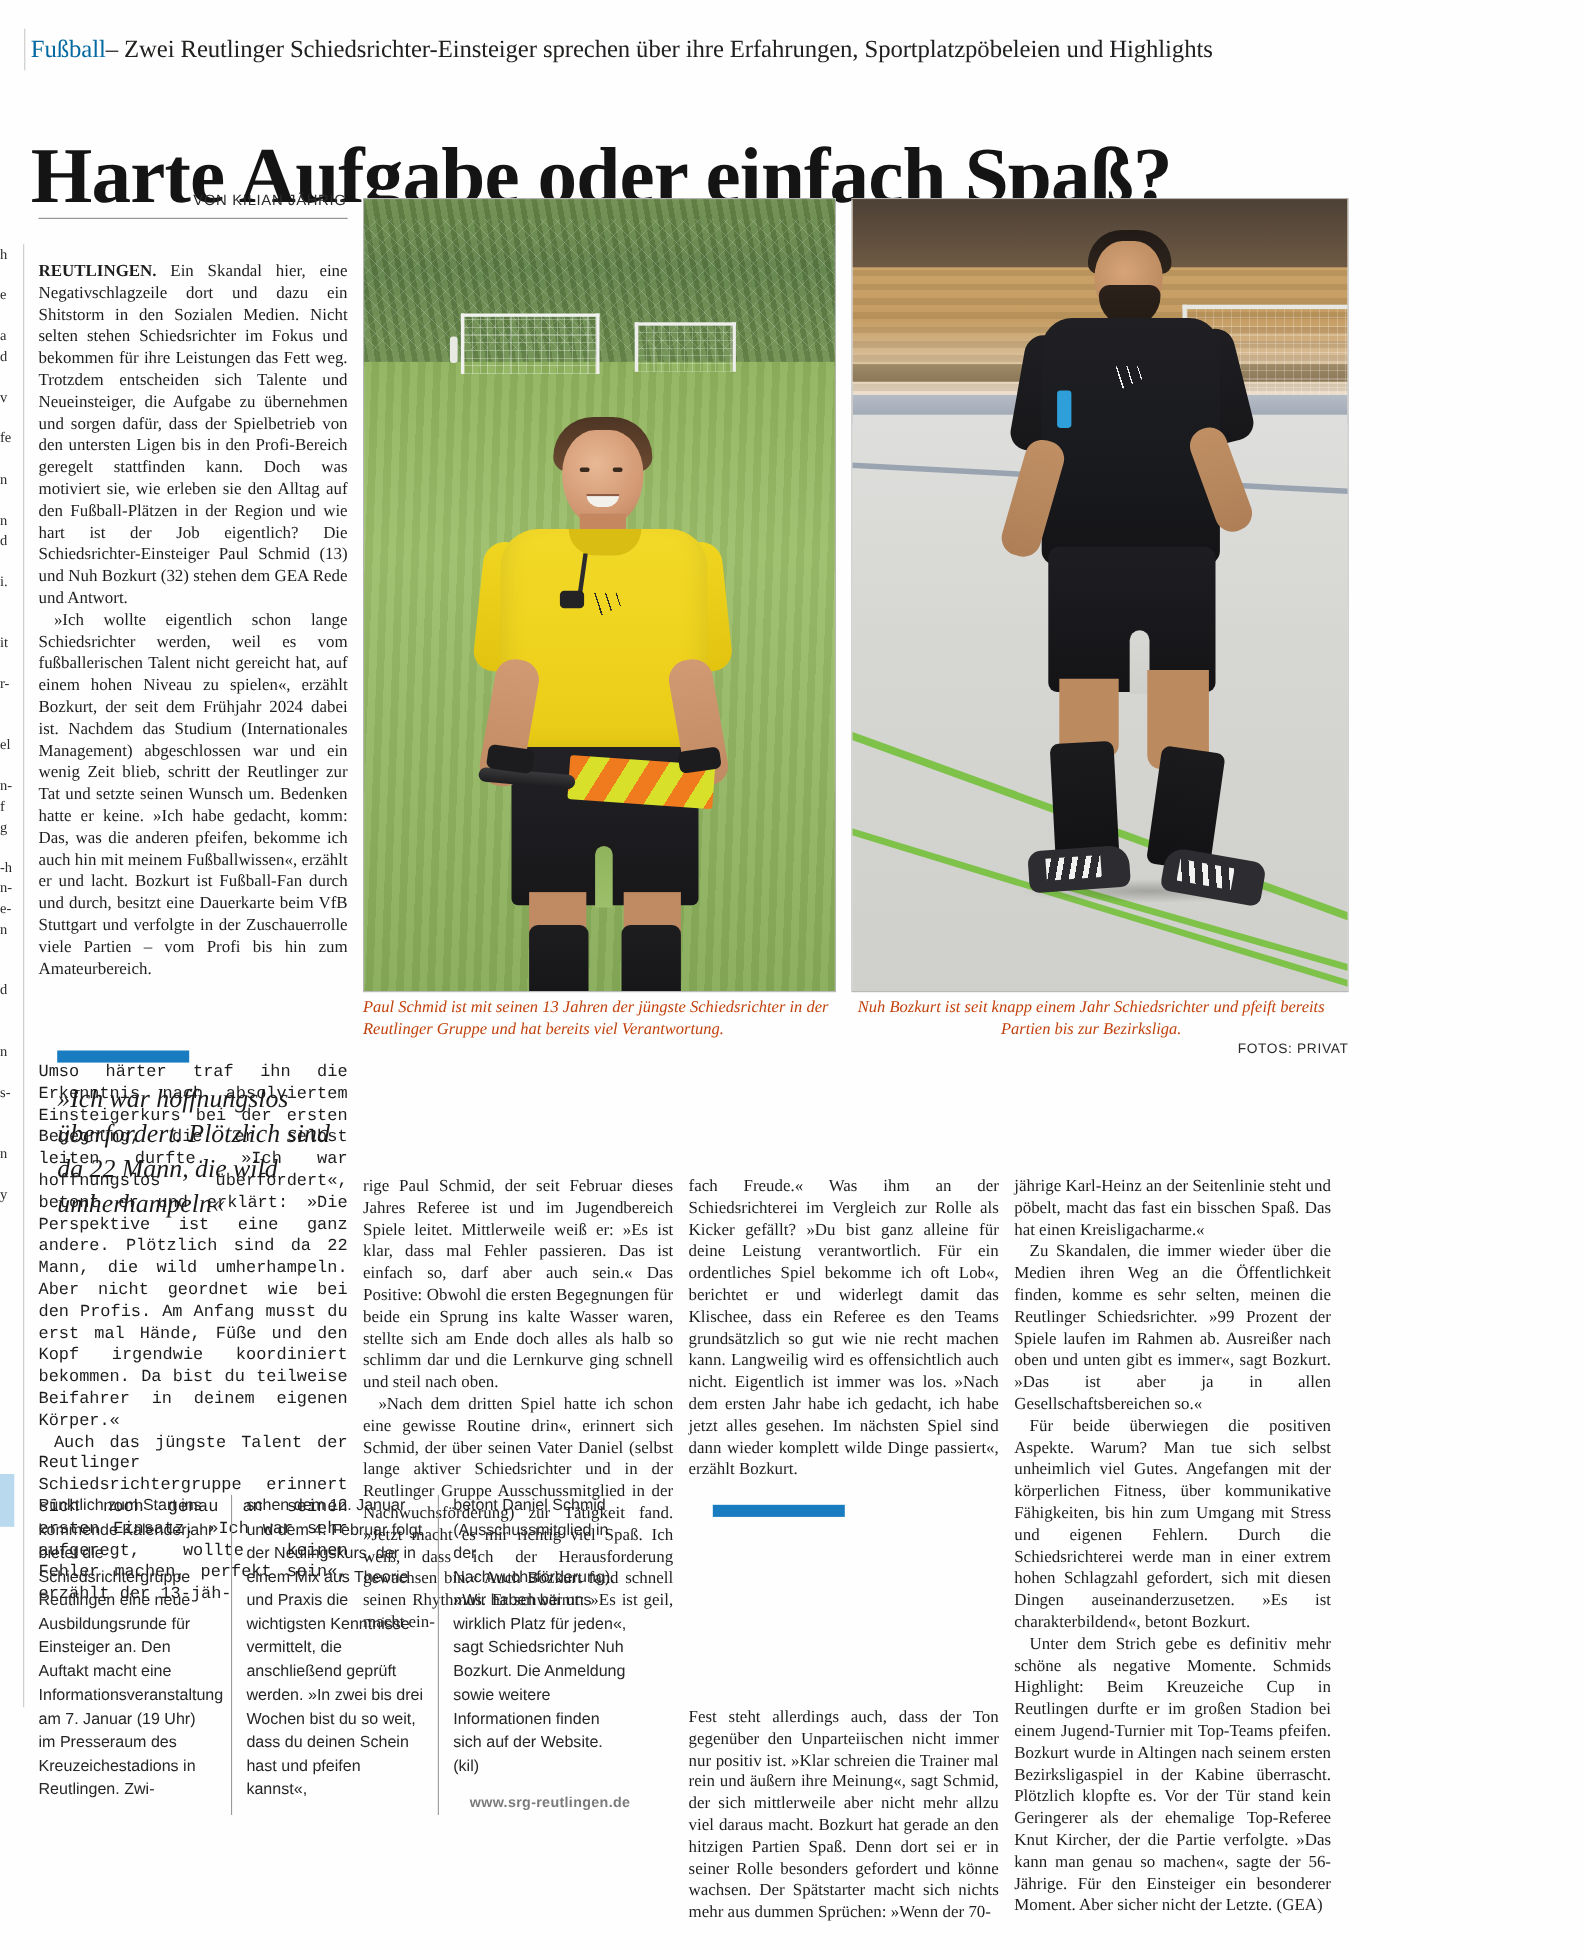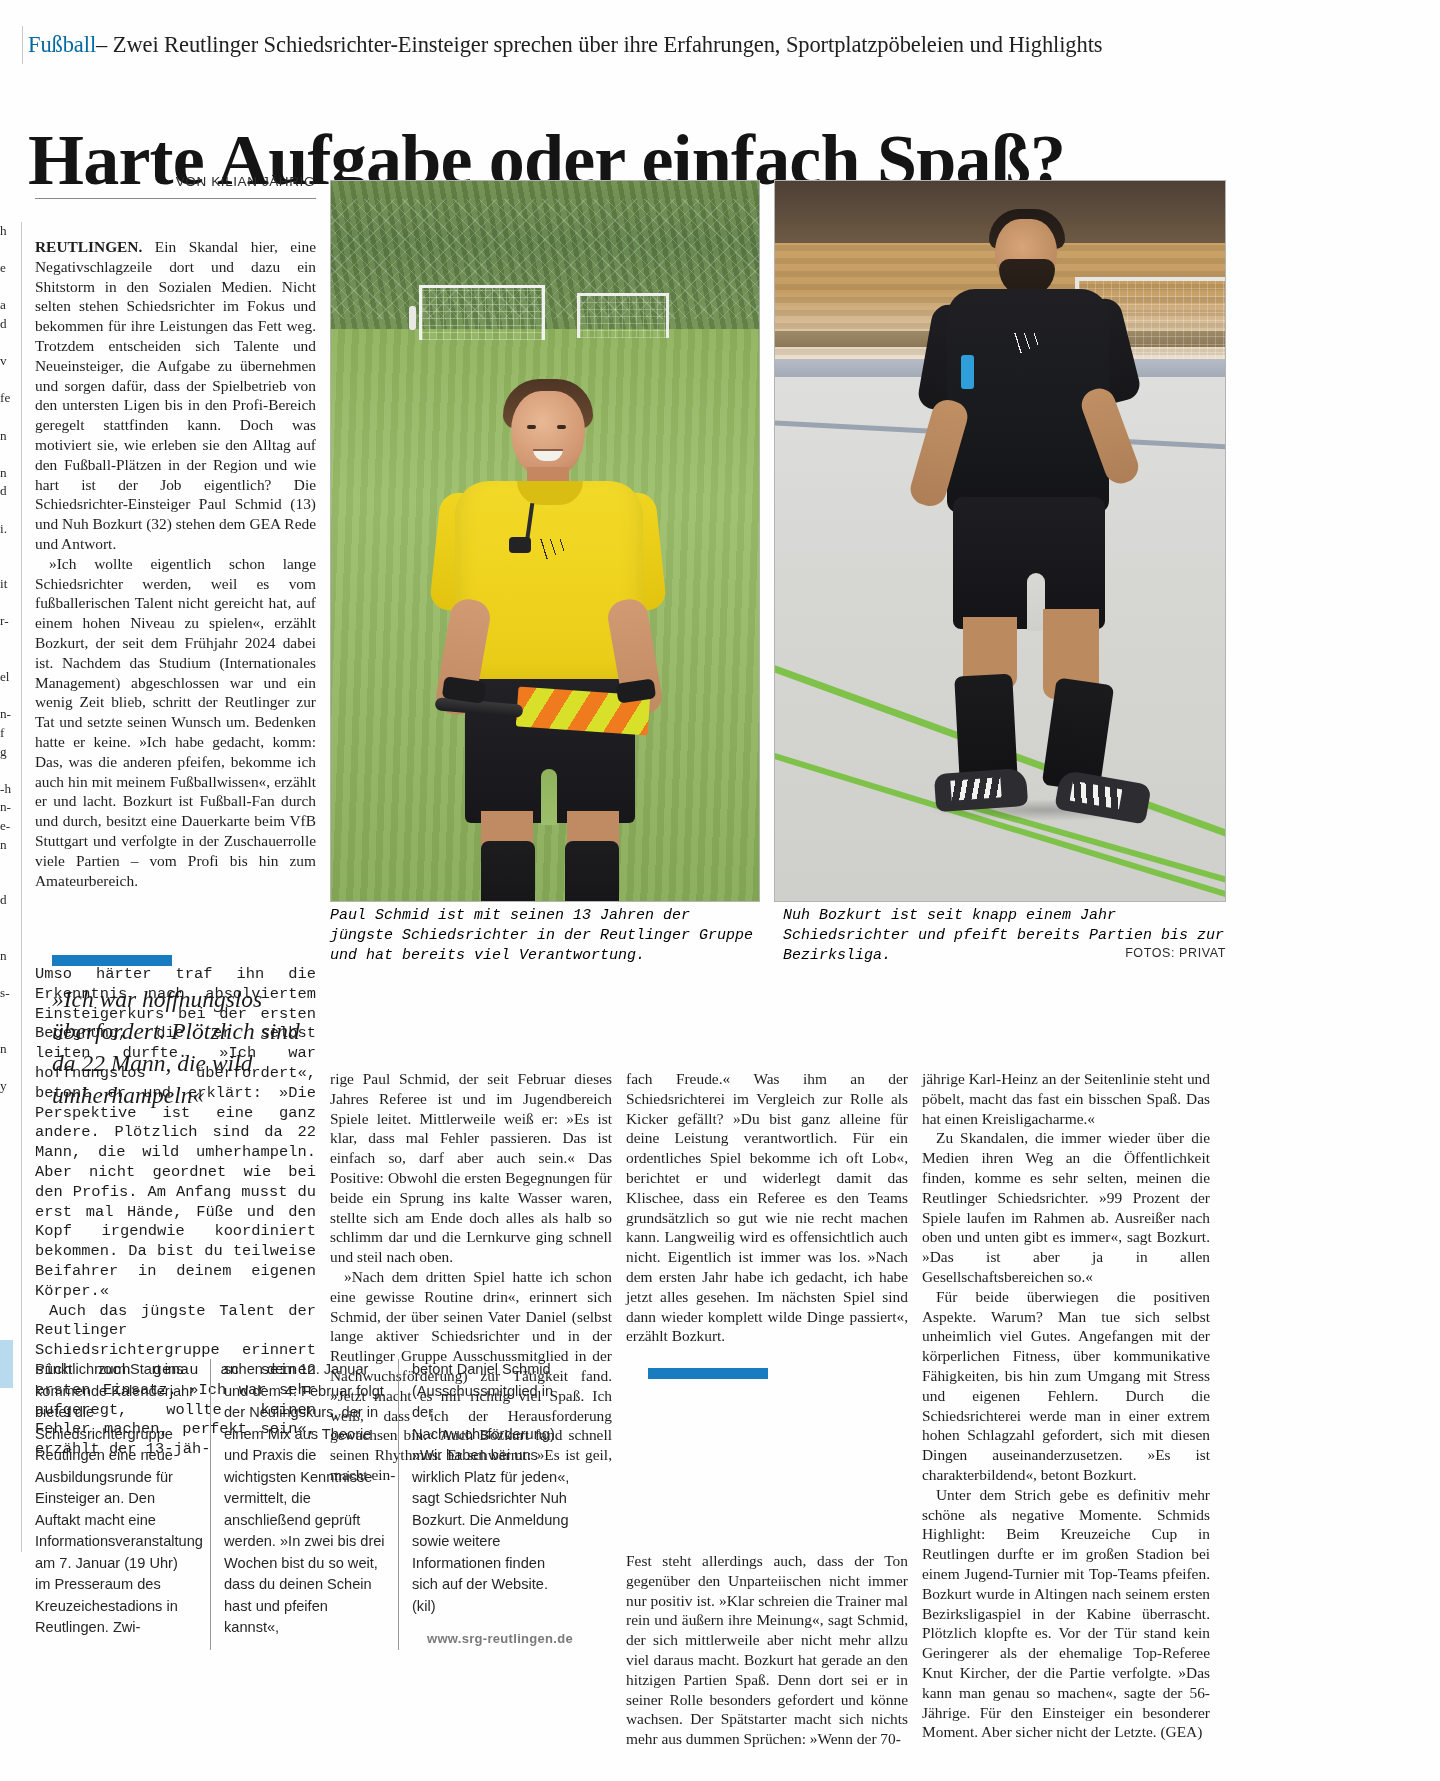--- a/index.html
+++ b/index.html
@@ -162,28 +162,28 @@
     position: absolute;
     overflow: hidden;
     border: 1px solid #b3b3b3;
     box-sizing: border-box;
   }
   #photo-left  { left: 330px; top: 180px; width: 430px; height: 722px; }
   #photo-right { left: 774px; top: 180px; width: 452px; height: 722px; }
 
   .caption {
     position: absolute;
-    font-family: Liberation Mono, monospace;
+    font-family: Liberation Serif, serif;
     font-style: italic;
     font-size: 15px;
     line-height: 20px;
-    color: #000000;
+    color: #c2410c;
   }
   #cap-left  { left: 330px; top: 906px; width: 430px; }
-  #cap-right { left: 783px; top: 906px; width: 452px; }
+  #cap-right { left: 766px; top: 906px; width: 452px; text-align: center; }
 
   .credit {
     position: absolute;
     left: 1000px;
     top: 946px;
     width: 226px;
     text-align: right;
     font-family: "Liberation Sans", sans-serif;
     font-size: 12.5px;
     letter-spacing: 0.6px;

